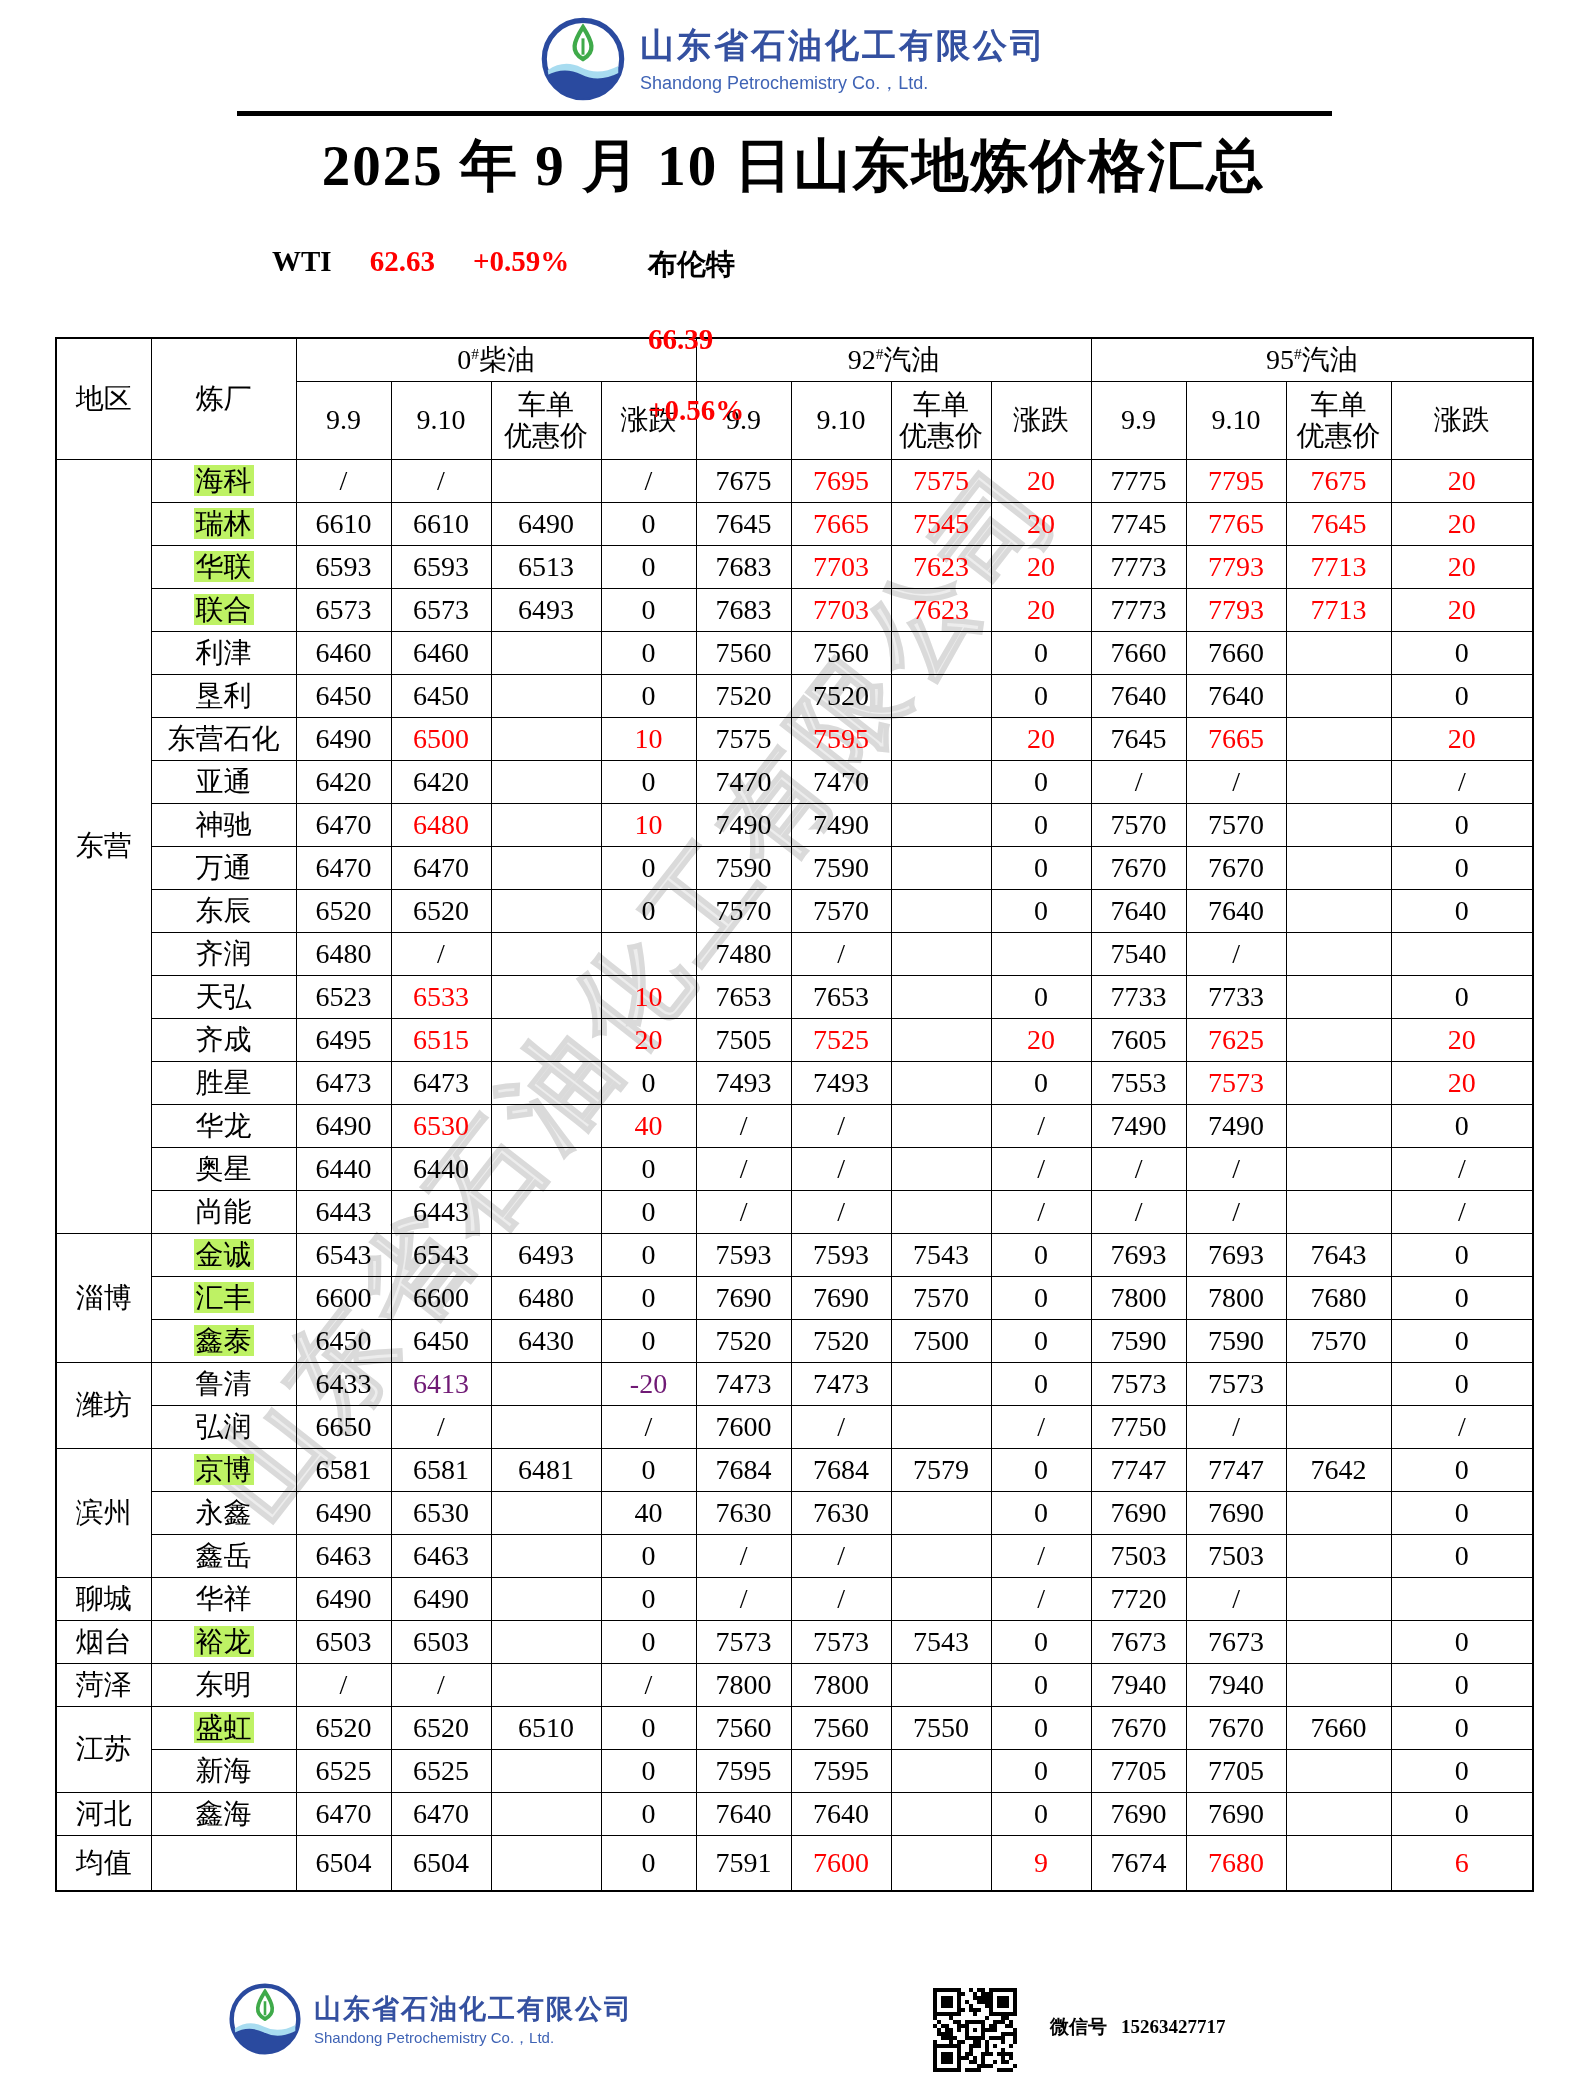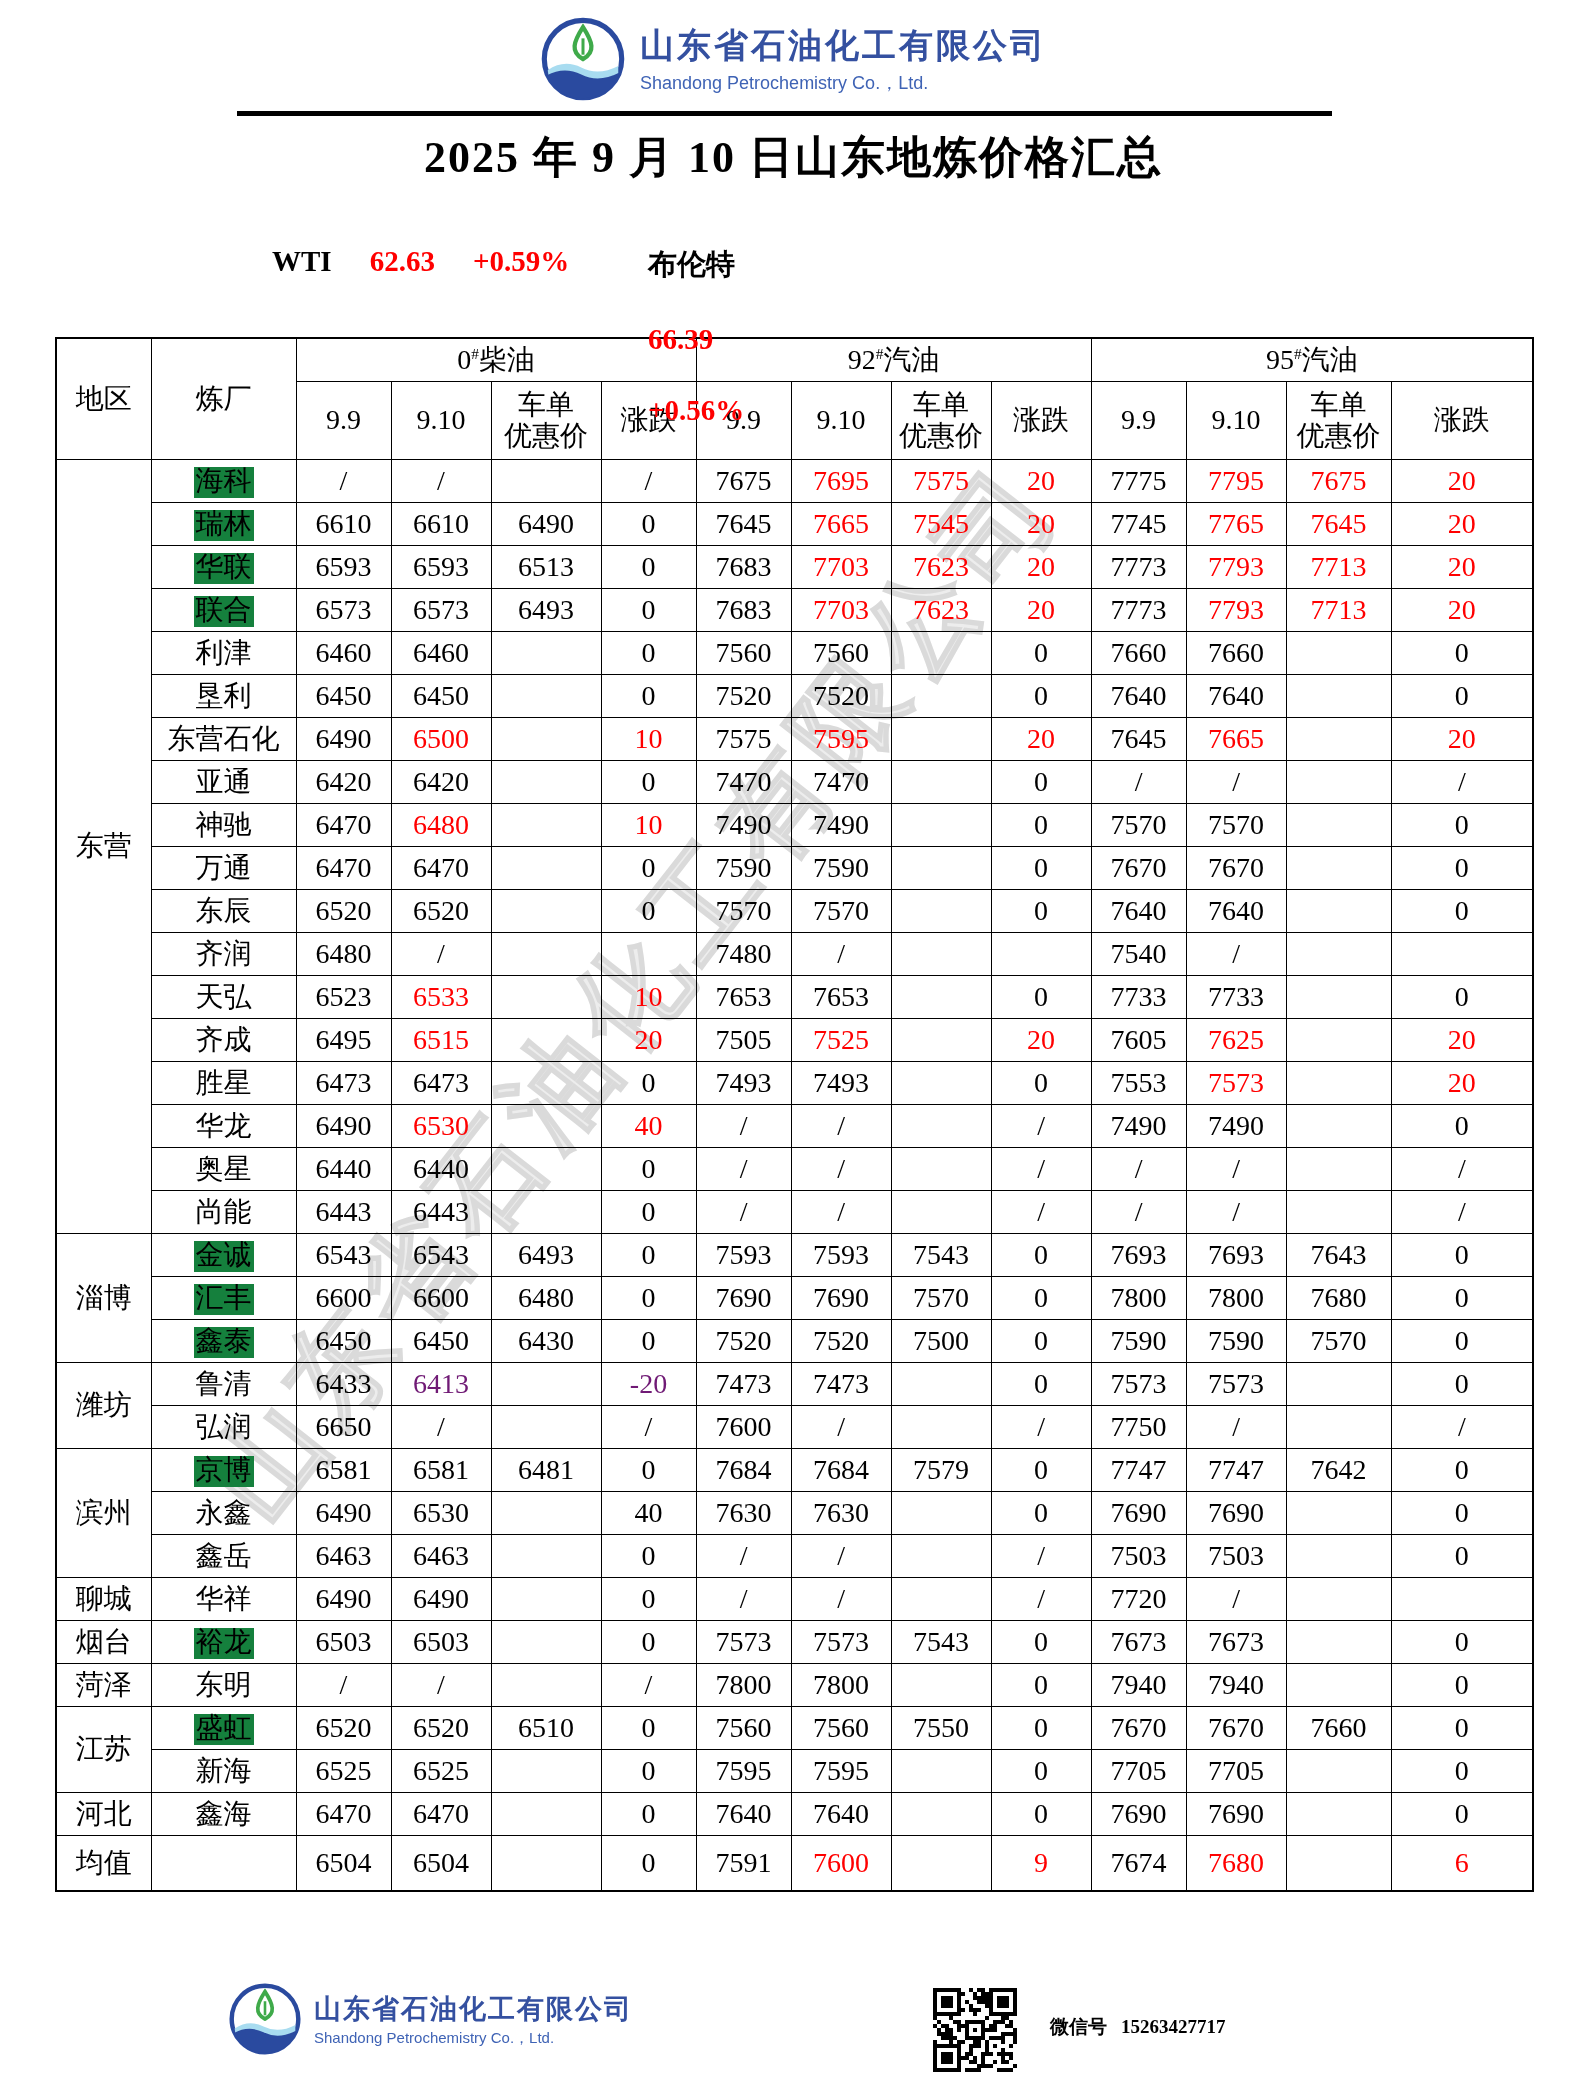--- a/index.html
+++ b/index.html
@@ -20,21 +20,21 @@
   .brand { position:absolute; top:16px; left:0; width:100%;
     display:flex; justify-content:center; align-items:center; gap:14px; z-index:2; }
   .brand svg { width:86px; height:86px; }
   .brand-text { text-align:left; }
   .brand-cn { font-size:34px; font-weight:bold; color:#3450a0; letter-spacing:3px;
     font-family:"Liberation Sans","DejaVu Sans",sans-serif; }
   .brand-en { font-size:18px; color:#3f63b5; margin-top:2px;
     font-family:"Liberation Sans","DejaVu Sans",sans-serif; }
   .rule { position:absolute; top:111px; left:237px; width:1095px; height:5px; background:#000; z-index:2; }
   .page-title { position:absolute; top:128px; left:0; width:100%;
-    text-align:center; font-size:44px; font-weight:bold; letter-spacing:2px; z-index:2; }
+    text-align:center; font-size:57px; font-weight:bold; letter-spacing:2px; z-index:2; }
   .quotes { position:absolute; top:245px; left:0; width:100%; height:36px; font-size:29px; z-index:2; }
   .q-group { position:absolute; top:0; display:flex; gap:38px;justify-content:center; }
   #wti-group { left:272px; }
   #brent-group { left:648px;flex-direction:column; }
   .q-label { color:#000; font-weight:bold; }
   .q-red { color:#ff0000; font-weight:bold; }
   
   table.price { position:absolute; left:55px; top:337px; width:1477px;
     border-collapse:collapse; table-layout:fixed; z-index:1; background:transparent; }
   table.price th, table.price td {
@@ -43,21 +43,21 @@
   }
   table.price { border:2px solid #000; }
   tr.h1 { height:43px; }
   tr.h2 { height:78px; }
   tbody tr { height:43px; }
   tbody tr.tall { height:56px; }
   th.sub { white-space:pre-line; line-height:1.12; }
   th sup { font-size:0.55em; vertical-align:super; }
   td.red  { color:#ff0000; font-weight:bold; }
   td.green{ color:#701a75; font-weight:bold; }
-  span.hl { background:#15803d; padding:0 2px;font-family:Liberation Mono, monospace; }
+  span.hl { background:#bef264; padding:0 2px; }
   
   .footer-brand { position:absolute; left:228px; top:1982px; display:flex; align-items:center; gap:12px; z-index:2; }
   .footer-brand svg { width:74px; height:74px; }
   .fb-cn { font-size:27px; font-weight:bold; color:#3450a0; letter-spacing:2px;
     font-family:"Liberation Sans","DejaVu Sans",sans-serif; }
   .fb-en { font-size:15px; color:#3f63b5; margin-top:2px;
     font-family:"Liberation Sans","DejaVu Sans",sans-serif; }
   .qr { position:absolute; left:933px; top:1988px; width:84px; height:84px; z-index:2; }
   .wechat { position:absolute; left:1050px; top:2014px; font-size:19px; z-index:2; }
   .wechat .num { font-weight:bold; margin-left:14px; }

